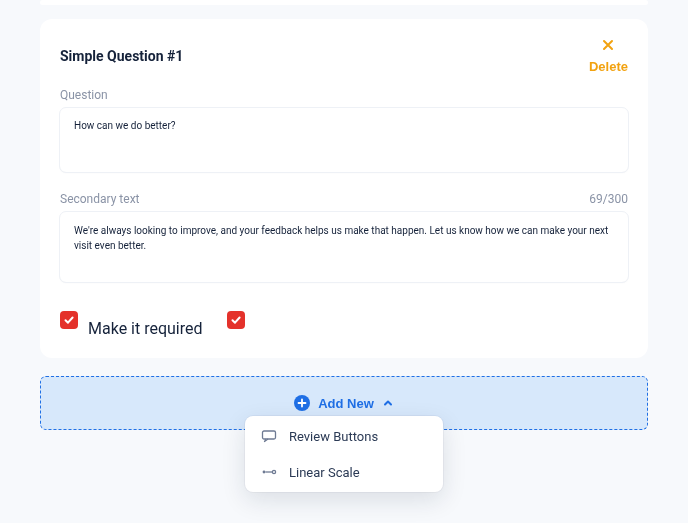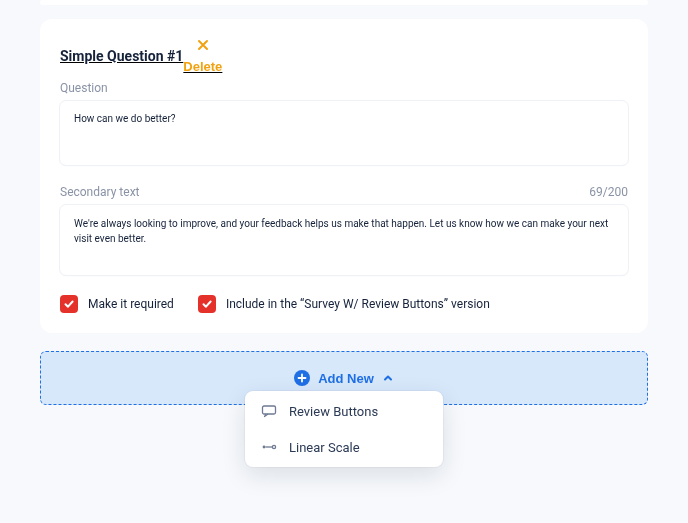--- a/index.html
+++ b/index.html
@@ -22,23 +22,23 @@
   }
   .card {
     background: #fff;
     border-radius: 12px;
     padding: 18px 20px 20px 20px;
     margin: 0 20px;
     box-shadow: 0 0 0 rgba(0,0,0,0);
   }
   .card-header {
     display: flex;
-    align-items: center;
-    margin-bottom: 7px;
-    text-decoration: underline;
+    justify-content: space-between;
+    align-items: center;
+    margin-bottom: 14px;
   }
   .card-title {
     font-size: 14px;
     font-weight: 700;
     color: #15223a;
   }
   .delete-btn {
     display: inline-flex;
     align-items: center;
     gap: 6px;
@@ -100,22 +100,23 @@
     height: 18px;
     border-radius: 4px;
     background: #e4322b;
     display: inline-flex;
     align-items: center;
     justify-content: center;
     flex-shrink: 0;
   }
   .checkbox svg { display: block; }
   .checkbox-label {
-    font-size: 12px;
+    font-size: 16px;
     color: #15223a;
+    margin-top: 17px;
   }
   .add-new-area {
     margin: 18px 20px 0 20px;
     position: relative;
   }
   .add-new-btn {
     width: 100%;
     border: 1.5px dashed #1f6fe5;
     background: #d7e8fb;
     border-radius: 6px;
@@ -195,42 +196,41 @@
     </div>
 
     <div class="section">
       <span class="label">Question</span>
       <textarea class="input-box question-box" style="">How can we do better?</textarea>
     </div>
 
     <div class="section">
       <div class="label-row">
         <span class="label" style="margin-bottom:0">Secondary text</span>
-        <span class="counter">69/200</span>
+        <span class="counter">69/300</span>
       </div>
       <textarea class="input-box secondary-box" style="">We're always looking to improve, and your feedback helps us make that happen. Let us know how we can make your next visit even better.</textarea>
     </div>
 
     <div class="options-row">
       <label class="checkbox-wrap">
         <span class="checkbox">
           <svg width="12" height="12" viewBox="0 0 12 12">
             <path d="M2.5 6.2 L5 8.7 L9.6 3.5" stroke="#fff" stroke-width="2" fill="none" stroke-linecap="round" stroke-linejoin="round"></path>
           </svg>
         </span>
         <span class="checkbox-label">Make it required</span>
       </label>
 
       <label class="checkbox-wrap">
         <span class="checkbox">
           <svg width="12" height="12" viewBox="0 0 12 12">
             <path d="M2.5 6.2 L5 8.7 L9.6 3.5" stroke="#fff" stroke-width="2" fill="none" stroke-linecap="round" stroke-linejoin="round"></path>
           </svg>
         </span>
-        <span class="checkbox-label">Include in the “Survey W/ Review Buttons” version</span>
       </label>
     </div>
   </div>
 
   <div class="add-new-area">
     <button class="add-new-btn">
       <span class="plus-circle">
         <svg width="10" height="10" viewBox="0 0 10 10">
             <path d="M5 1.5 V8.5 M1.5 5 H8.5" stroke="#fff" stroke-width="1.8" stroke-linecap="round"></path>
           </svg>

